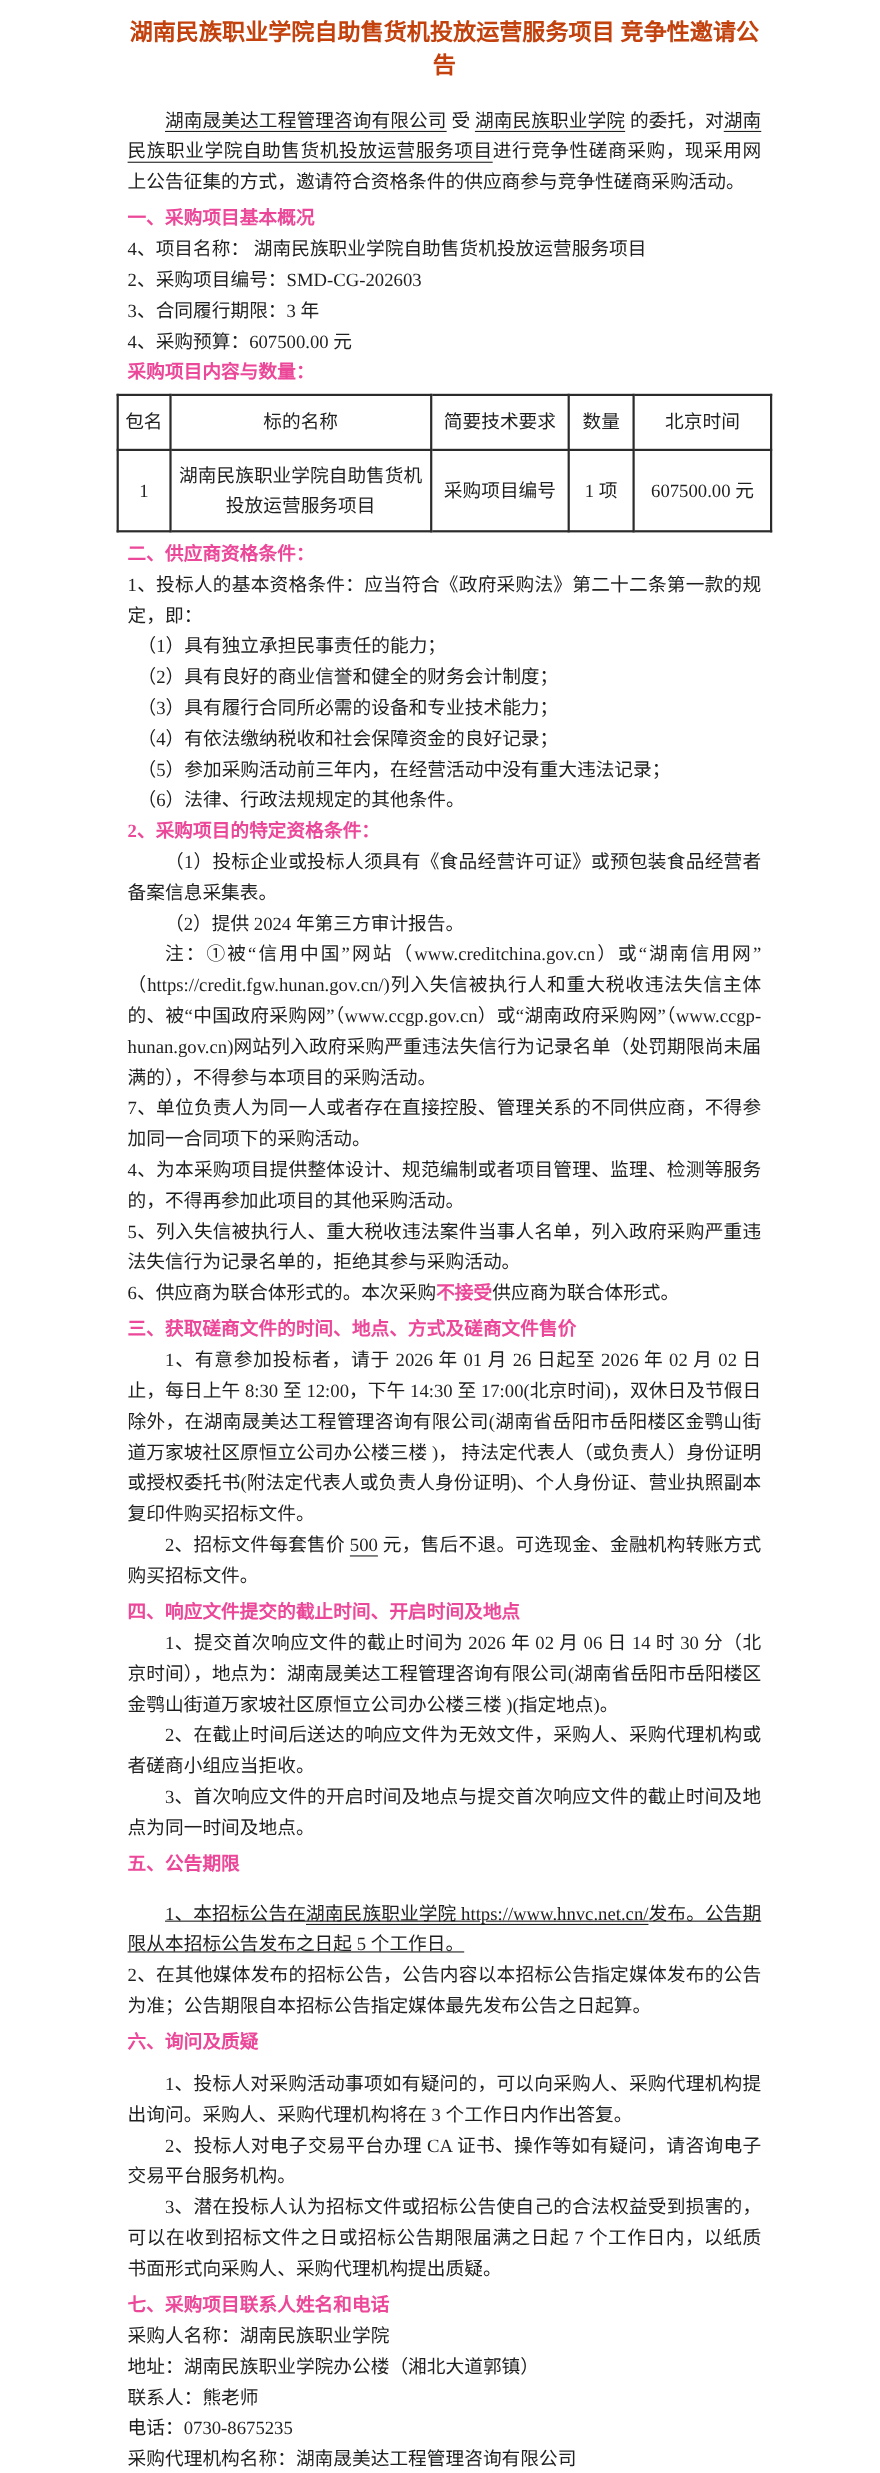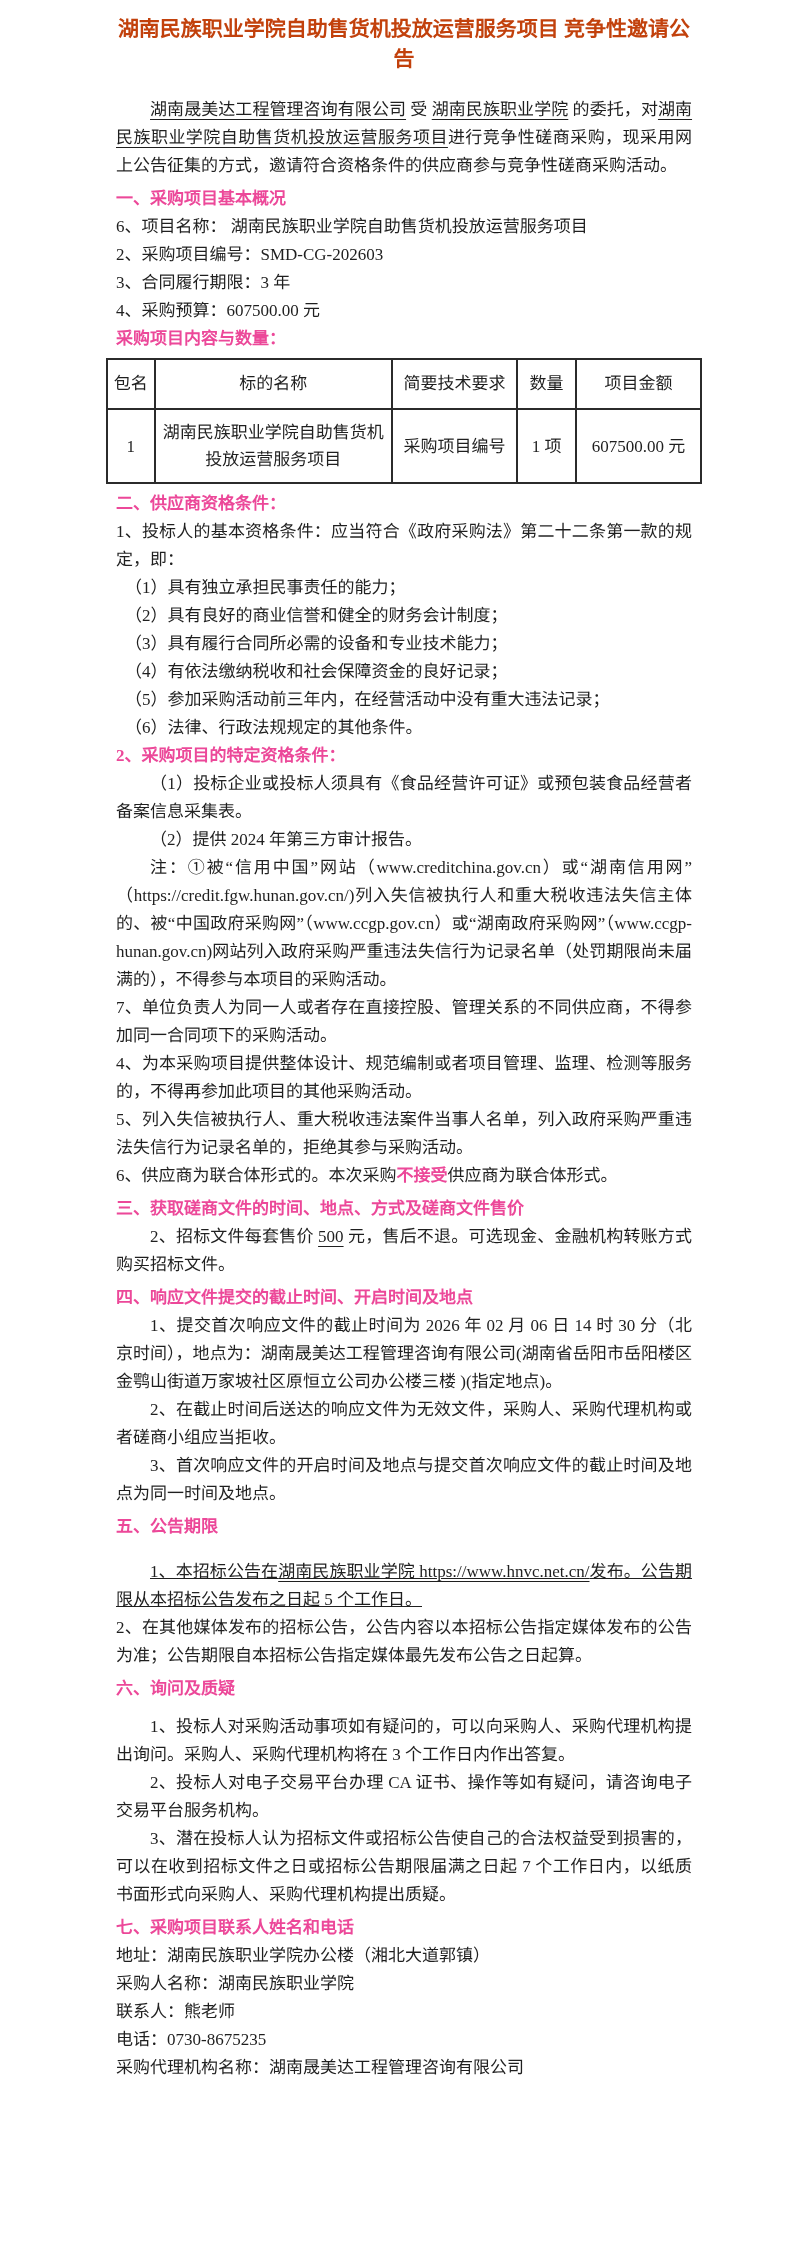--- a/index.html
+++ b/index.html
@@ -61,42 +61,42 @@
 </head>
 <body>
 
 <div class="doc">
 
   <h1 class="title">湖南民族职业学院自助售货机投放运营服务项目 竞争性邀请公告</h1>
 
   <p class="ind"><span class="u">湖南晟美达工程管理咨询有限公司</span><span> 受 </span><span class="u">湖南民族职业学院</span><span> 的委托，对</span><span class="u">湖南民族职业学院自助售货机投放运营服务项目</span><span>进行竞争性磋商采购，现采用网上公告征集的方式，邀请符合资格条件的供应商参与竞争性磋商采购活动。</span></p>
 
   <p class="b sec">一、采购项目基本概况</p>
-  <p>6、项目名称：  湖南民族职业学院自助售货机投放运营服务项目</p>
+  <p>4、项目名称：  湖南民族职业学院自助售货机投放运营服务项目</p>
   <p>2、采购项目编号：SMD-CG-202603</p>
   <p>3、合同履行期限：3 年</p>
   <p>4、采购预算：607500.00 元</p>
   <p class="b">采购项目内容与数量：</p>
 
   <div class="tbl-wrap">
     <table>
       <colgroup>
           <col class="c1">
           <col class="c2">
           <col class="c3">
           <col class="c4">
           <col class="c5">
         </colgroup>
       <thead>
         <tr>
           <th>包名</th>
           <th>标的名称</th>
           <th>简要技术要求</th>
           <th>数量</th>
-          <th>项目金额</th>
+          <th>北京时间</th>
         </tr>
       </thead>
       <tbody>
         <tr>
           <td>1</td>
           <td>湖南民族职业学院自助售货机投放运营服务项目</td>
           <td>采购项目编号</td>
           <td>1 项</td>
           <td>607500.00 元</td>
         </tr>
@@ -115,36 +115,37 @@
   <p class="b">2、采购项目的特定资格条件：</p>
   <p class="ind">（1）投标企业或投标人须具有《食品经营许可证》或预包装食品经营者备案信息采集表。</p>
   <p class="ind">（2）提供 2024 年第三方审计报告。</p>
   <p class="ind">注：①被“信用中国”网站（www.creditchina.gov.cn）或“湖南信用网”（https://credit.fgw.hunan.gov.cn/)列入失信被执行人和重大税收违法失信主体的、被“中国政府采购网”（www.ccgp.gov.cn）或“湖南政府采购网”（www.ccgp-hunan.gov.cn)网站列入政府采购严重违法失信行为记录名单（处罚期限尚未届满的），不得参与本项目的采购活动。</p>
   <p>7、单位负责人为同一人或者存在直接控股、管理关系的不同供应商，不得参加同一合同项下的采购活动。</p>
   <p>4、为本采购项目提供整体设计、规范编制或者项目管理、监理、检测等服务的，不得再参加此项目的其他采购活动。</p>
   <p>5、列入失信被执行人、重大税收违法案件当事人名单，列入政府采购严重违法失信行为记录名单的，拒绝其参与采购活动。</p>
   <p><span>6、供应商为联合体形式的。本次采购</span><span class="b">不接受</span><span>供应商为联合体形式。</span></p>
 
   <p class="b sec">三、获取磋商文件的时间、地点、方式及磋商文件售价</p>
+  <p class="ind">1、有意参加投标者，请于 2026 年 01 月 26 日起至 2026 年 02 月 02 日止，每日上午 8:30 至 12:00，下午 14:30 至 17:00(北京时间)，双休日及节假日除外，在湖南晟美达工程管理咨询有限公司(湖南省岳阳市岳阳楼区金鹗山街道万家坡社区原恒立公司办公楼三楼 )， 持法定代表人（或负责人）身份证明或授权委托书(附法定代表人或负责人身份证明)、个人身份证、营业执照副本复印件购买招标文件。</p>
   <p class="ind"><span>2、招标文件每套售价 </span><span class="u">500</span><span> 元，售后不退。可选现金、金融机构转账方式购买招标文件。</span></p>
 
   <p class="b sec">四、响应文件提交的截止时间、开启时间及地点</p>
   <p class="ind">1、提交首次响应文件的截止时间为 2026 年 02 月 06 日 14 时 30 分（北京时间），地点为：湖南晟美达工程管理咨询有限公司(湖南省岳阳市岳阳楼区金鹗山街道万家坡社区原恒立公司办公楼三楼 )(指定地点)。</p>
   <p class="ind">2、在截止时间后送达的响应文件为无效文件，采购人、采购代理机构或者磋商小组应当拒收。</p>
   <p class="ind">3、首次响应文件的开启时间及地点与提交首次响应文件的截止时间及地点为同一时间及地点。</p>
 
   <p class="b sec">五、公告期限</p>
   <p class="ind gap-lg"><span>1、本招标公告在</span><span class="u">湖南民族职业学院 https://www.hnvc.net.cn/</span><span>发布。公告期限从本招标公告发布之日起 5 个工作日。</span></p>
   <p>2、在其他媒体发布的招标公告，公告内容以本招标公告指定媒体发布的公告为准；公告期限自本招标公告指定媒体最先发布公告之日起算。</p>
 
   <p class="b sec">六、询问及质疑</p>
   <p class="ind gap-sm">1、投标人对采购活动事项如有疑问的，可以向采购人、采购代理机构提出询问。采购人、采购代理机构将在 3 个工作日内作出答复。</p>
   <p class="ind">2、投标人对电子交易平台办理 CA 证书、操作等如有疑问，请咨询电子交易平台服务机构。</p>
   <p class="ind">3、潜在投标人认为招标文件或招标公告使自己的合法权益受到损害的，可以在收到招标文件之日或招标公告期限届满之日起 7 个工作日内，以纸质书面形式向采购人、采购代理机构提出质疑。</p>
 
   <p class="b sec">七、采购项目联系人姓名和电话</p>
+  <p>采购人名称：湖南民族职业学院</p>
   <p>地址：湖南民族职业学院办公楼（湘北大道郭镇）</p>
-  <p>采购人名称：湖南民族职业学院</p>
   <p>联系人：熊老师</p>
   <p>电话：0730-8675235</p>
   <p>采购代理机构名称：湖南晟美达工程管理咨询有限公司</p>
 
 </div>
 
 </body></html>

